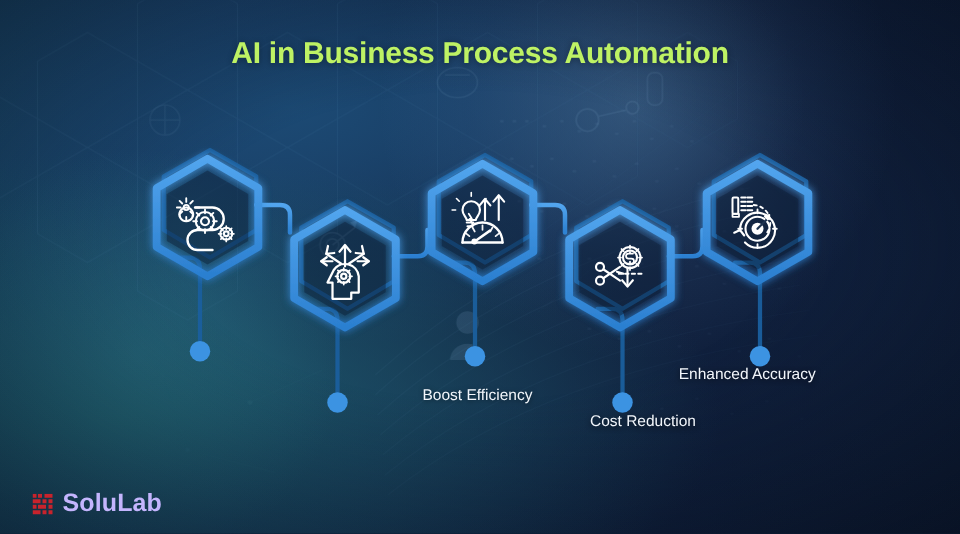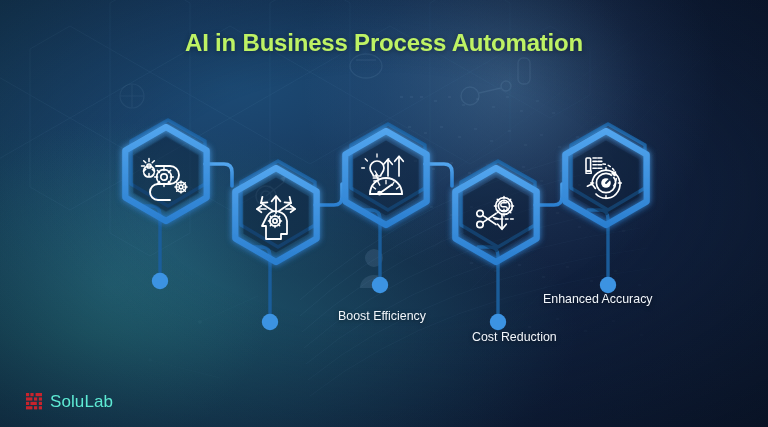--- a/index.html
+++ b/index.html
@@ -45,21 +45,21 @@
 
   
   .label{
     position:absolute;color:#f2f6fb;font-size:12.4px;line-height:16px;
     text-shadow:0 1px 4px rgba(0,0,0,.5);white-space:pre;
   }
 
   
   .logo{position:absolute;left:26px;top:392px;display:flex;align-items:center;gap:7px;}
   .logo-mark{width:17px;height:18px;display:block;}
-  .logo-text{color:#5eead4;font-size:17px;font-weight:normal;letter-spacing:.1px;}
+  .logo-text{color:#c4b5fd;font-size:20px;font-weight:bold;letter-spacing:.1px;}
 </style>
 </head>
 <body>
 
 <div id="stage">
 
   <div class="bg-base"></div>
   <div class="bg-left-soft"></div>
   <div class="bg-glow"></div>
 

